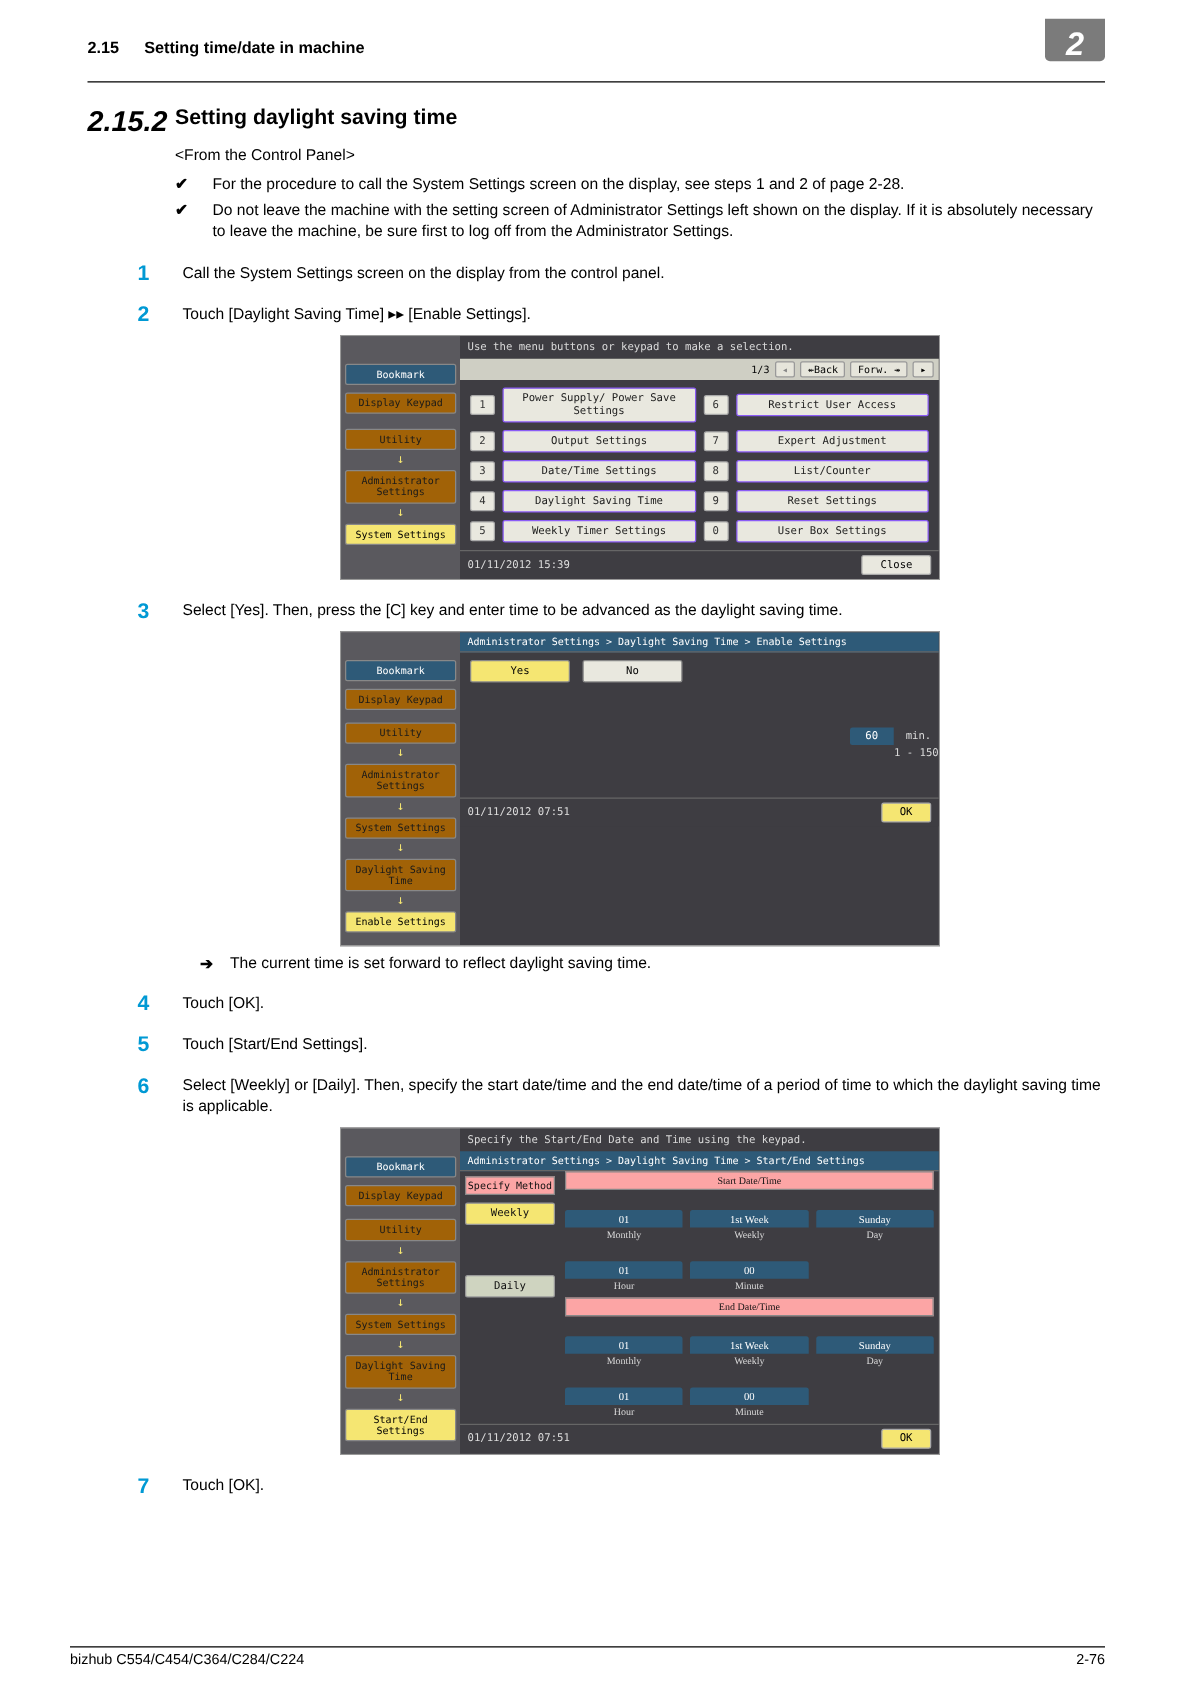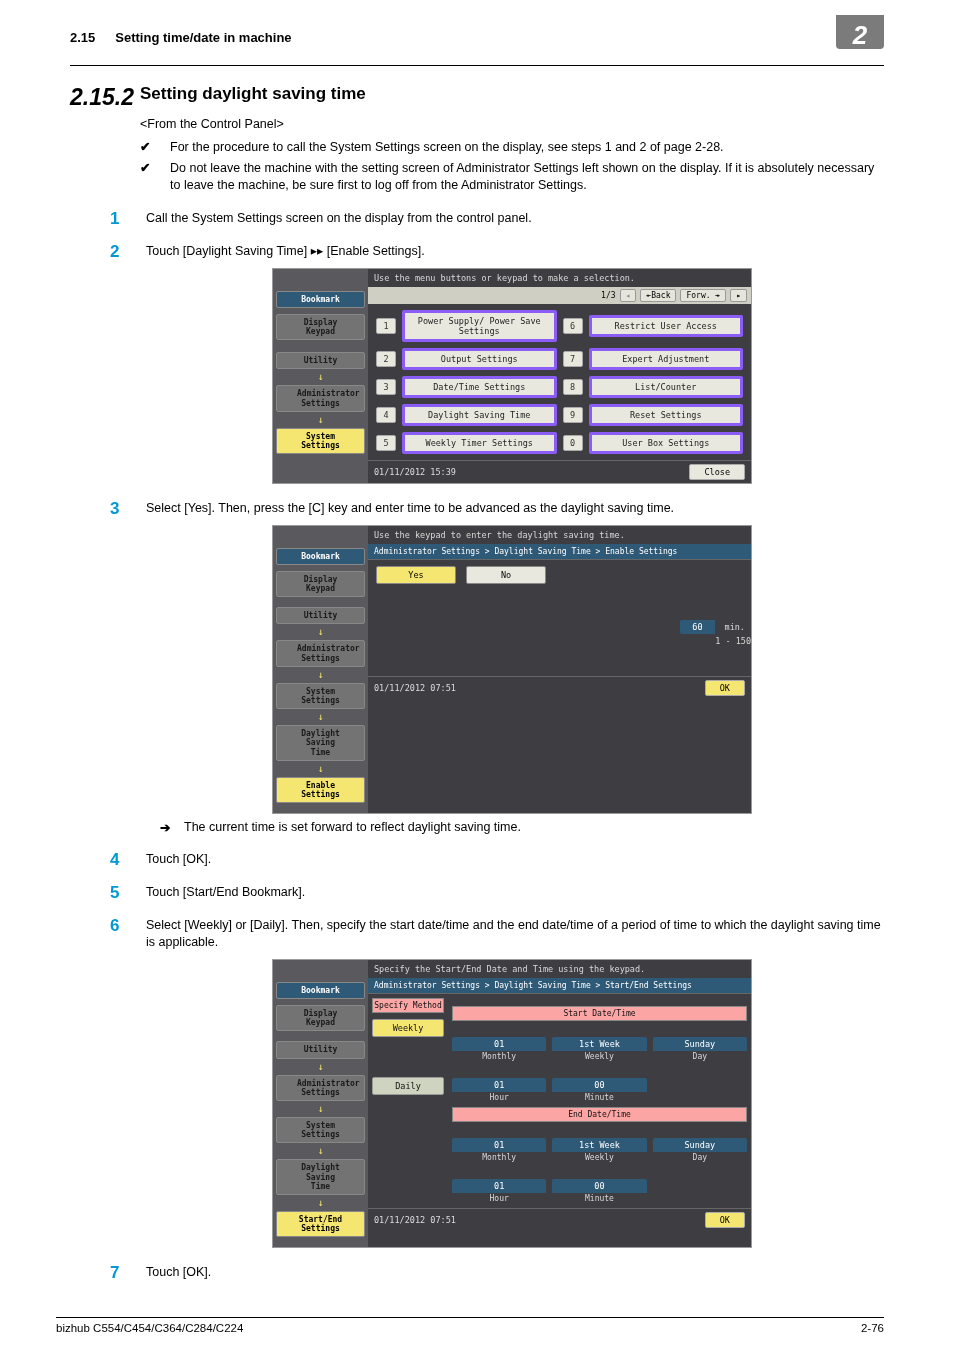--- a/index.html
+++ b/index.html
@@ -52,50 +52,50 @@
   .arrow { width:24px; font-weight:bold; }
   .sub-text { flex:1; }
 
   .screenshot { margin: 8px auto 2px auto; }
 
   
   .cp { width: 470px; border:1px solid #999; background:#5a595e; font-family: 'Lucida Console', monospace; font-size:8.5px; color:#d9d9d9; }
   .cp-top { background:#3e3d42; padding:4px 6px; font-size:8.5px; color:#d9d9d9; }
   .cp-body { display:flex; }
   .cp-side { width:95px; background:#5a595e; padding:4px 3px; }
-  .sbtn { background:#c9c7ba; color:#1a1a1a; border-radius:2px; border:1px solid #888; text-align:center; padding:3px 20px; margin-bottom:6px; font-size:8px; line-height:1.15; position:relative;font-weight:bold; }
+  .sbtn { background:#c9c7ba; color:#1a1a1a; border-radius:2px; border:1px solid #888; text-align:center; padding:3px 2px; margin-bottom:6px; font-size:8px; line-height:1.15; position:relative; }
   .sbtn.dark { background:#2e5a78; color:#fff; }
-  .sbtn.light { background:#737373; }
+  .sbtn.light { background:#a16207; }
   .sbtn.sel  { background:#f5e672; color:#000; }
   .darr { text-align:center; color:#f5e672; font-size:10px; margin:-4px 0 3px 0; }
   .cp-main { flex:1; background:#3e3d42; padding:0 0 0 0; position:relative; }
   .cp-crumb { background:#2e5a78; color:#fff; padding:3px 6px; border-bottom:1px solid #666; font-size:8px; }
   .cp-paging { background:#cfcfc4; color:#000; display:flex; justify-content:flex-end; align-items:center; padding:2px 4px; gap:4px; font-size:8px; }
   .pagepill { background:#e6e5db; border:1px solid #999; border-radius:2px; padding:1px 5px; font-size:8px; }
   .pagepill.dim { color:#888; }
   .cp-grid { display:grid; grid-template-columns: 20px 1fr 20px 1fr; gap:6px 6px; padding:6px 8px; align-items:center; }
   .cp-grid .n { background:#e9e8df; color:#333; border:1px solid #aaa; text-align:center; border-radius:2px; padding:2px 0; font-size:8.5px;}
-  .cp-grid .opt { background:#e9e8df; color:#222; border:3px solid #8b5cf6; border-radius:2px; padding:3px 4px; text-align:center; font-size:8.5px;}
+  .cp-grid .opt { background:#e9e8df; color:#222; border:1px solid #8b5cf6; border-radius:2px; padding:3px 4px; text-align:center; font-size:8.5px;}
   .cp-foot { display:flex; justify-content:space-between; align-items:center; padding:3px 6px; background:#3e3d42; border-top:1px solid #666; }
   .cp-foot .dt { font-size:8.5px; color:#ddd; }
   .cp-foot .btn { background:#e9e8df; color:#000; border:1px solid #aaa; border-radius:2px; padding:2px 14px; font-size:8.5px;}
   .cp-foot .btn.ok { background:#f5e672; }
 
   .yesno-row { display:flex; gap:10px; padding:6px 8px; }
   .yesno { flex:0 0 80px; text-align:center; border-radius:2px; border:1px solid #888; padding:3px 0; font-size:8.5px; background:#e9e8df; color:#000;}
   .yesno.on { background:#f5e672; }
   .minbox { text-align:right; margin:30px 0 30px 0; }
   .minlabel { display:inline-block; background:#2e5a78; color:#fff; padding:2px 12px; margin-right:4px; font-size:8.5px; border-radius:2px 0 0 2px;}
   .minunit { display:inline-block; color:#ddd; padding:2px 6px; font-size:8.5px;}
   .minrange { color:#d9d9d9; font-size:8.5px; margin-top:2px;}
   .startend-grid{display:grid; grid-template-columns:80px 1fr; }
   .leftcol{padding:4px;}
   .method{ background:#cfd4c0; color:#111; text-align:center; border:1px solid #999; border-radius:2px; padding:3px 2px; margin-bottom:12px; font-size:8.5px; cursor:default;}
   .method.on{background:#f5e672;}
-  .rightcol{padding:12px 4px 4px 4px;}
+  .rightcol{padding:0 4px 4px 4px;font-family:Liberation Serif, serif;}
   .subhead { background:#fca5a5; color:#111; text-align:center; padding:2px 0; font-size:8px; border:1px solid #888; margin-top:4px;}
   .dtrow{display:flex; gap:6px; margin-top:16px;}
   .dtpill{flex:1; text-align:center; }
   .dtpill .v{background:#2e5a78; color:#fff; padding:2px 0; font-size:8.5px; border-radius:2px 2px 0 0;}
   .dtpill .l{background:transparent; color:#d9d9d9; padding:1px 0; font-size:8px;}
 
   .footer{position:absolute; bottom:16px; left:56px; right:70px; border-top:1px solid #000; display:flex; justify-content:space-between; padding-top:4px; font-size:11.5px;}
 </style>
 </head>
 <body>
@@ -203,21 +203,20 @@
           <div class="darr">↓</div>
           <div class="sbtn light">Administrator Settings</div>
           <div class="darr">↓</div>
           <div class="sbtn light">System Settings</div>
           <div class="darr">↓</div>
           <div class="sbtn light">Daylight Saving Time</div>
           <div class="darr">↓</div>
           <div class="sbtn sel">Enable Settings</div>
         </div>
         <div class="cp-main">
-          <div class="cp-top">Use the keypad to enter the daylight saving time.</div>
           <div class="cp-crumb">Administrator Settings &gt; Daylight Saving Time &gt; Enable Settings</div>
           <div class="yesno-row">
             <div class="yesno on">Yes</div>
             <div class="yesno">No</div>
           </div>
           <div class="minbox">
             <span class="minlabel">60</span><span class="minunit">min.</span>
             <div class="minrange">1  -  150</div>
           </div>
           <div class="cp-foot">
@@ -232,21 +231,21 @@
       <div class="arrow">➔</div>
       <div class="sub-text">The current time is set forward to reflect daylight saving time.</div>
     </div>
 
     <div class="step-row">
         <div class="step-num">4</div>
         <div class="step-text">Touch [OK].</div>
       </div>
     <div class="step-row">
         <div class="step-num">5</div>
-        <div class="step-text">Touch [Start/End Bookmark].</div>
+        <div class="step-text">Touch [Start/End Settings].</div>
       </div>
     <div class="step-row">
         <div class="step-num">6</div>
         <div class="step-text">Select [Weekly] or [Daily]. Then, specify the start date/time and the end date/time of a period of time to which the daylight saving time is applicable.</div>
       </div>
 
     <div class="screenshot cp" style="width:480px;">
       <div class="cp-body">
         <div class="cp-side">
           <div style="height:18px;"></div>

